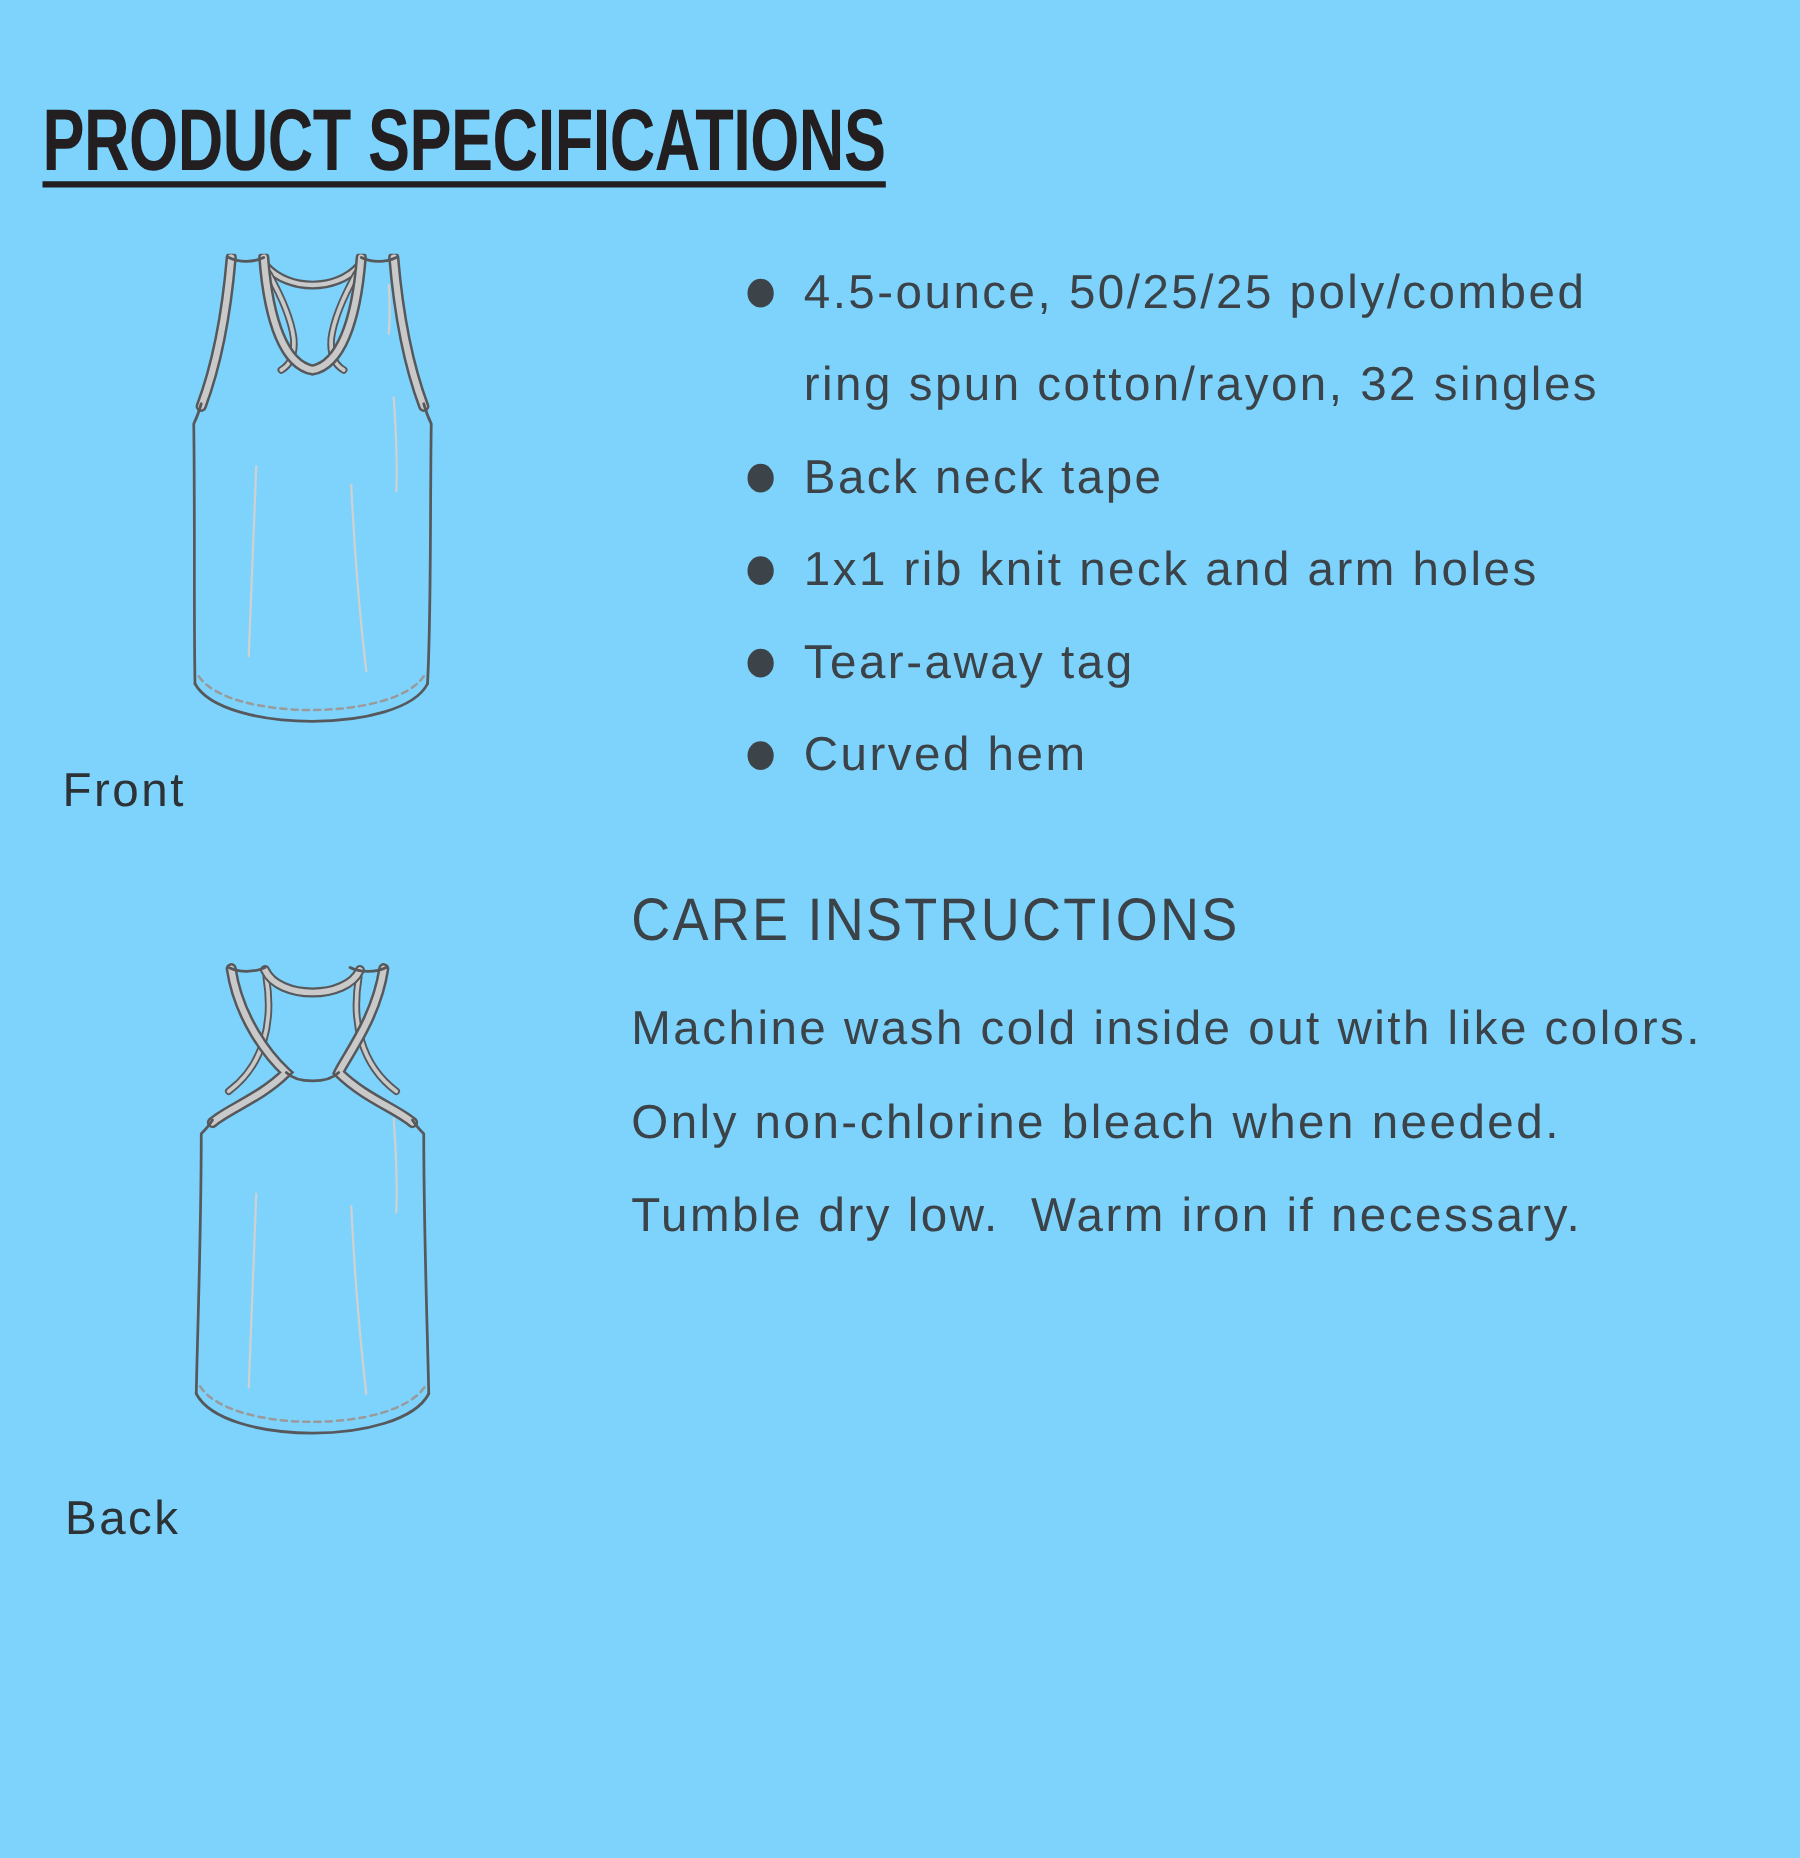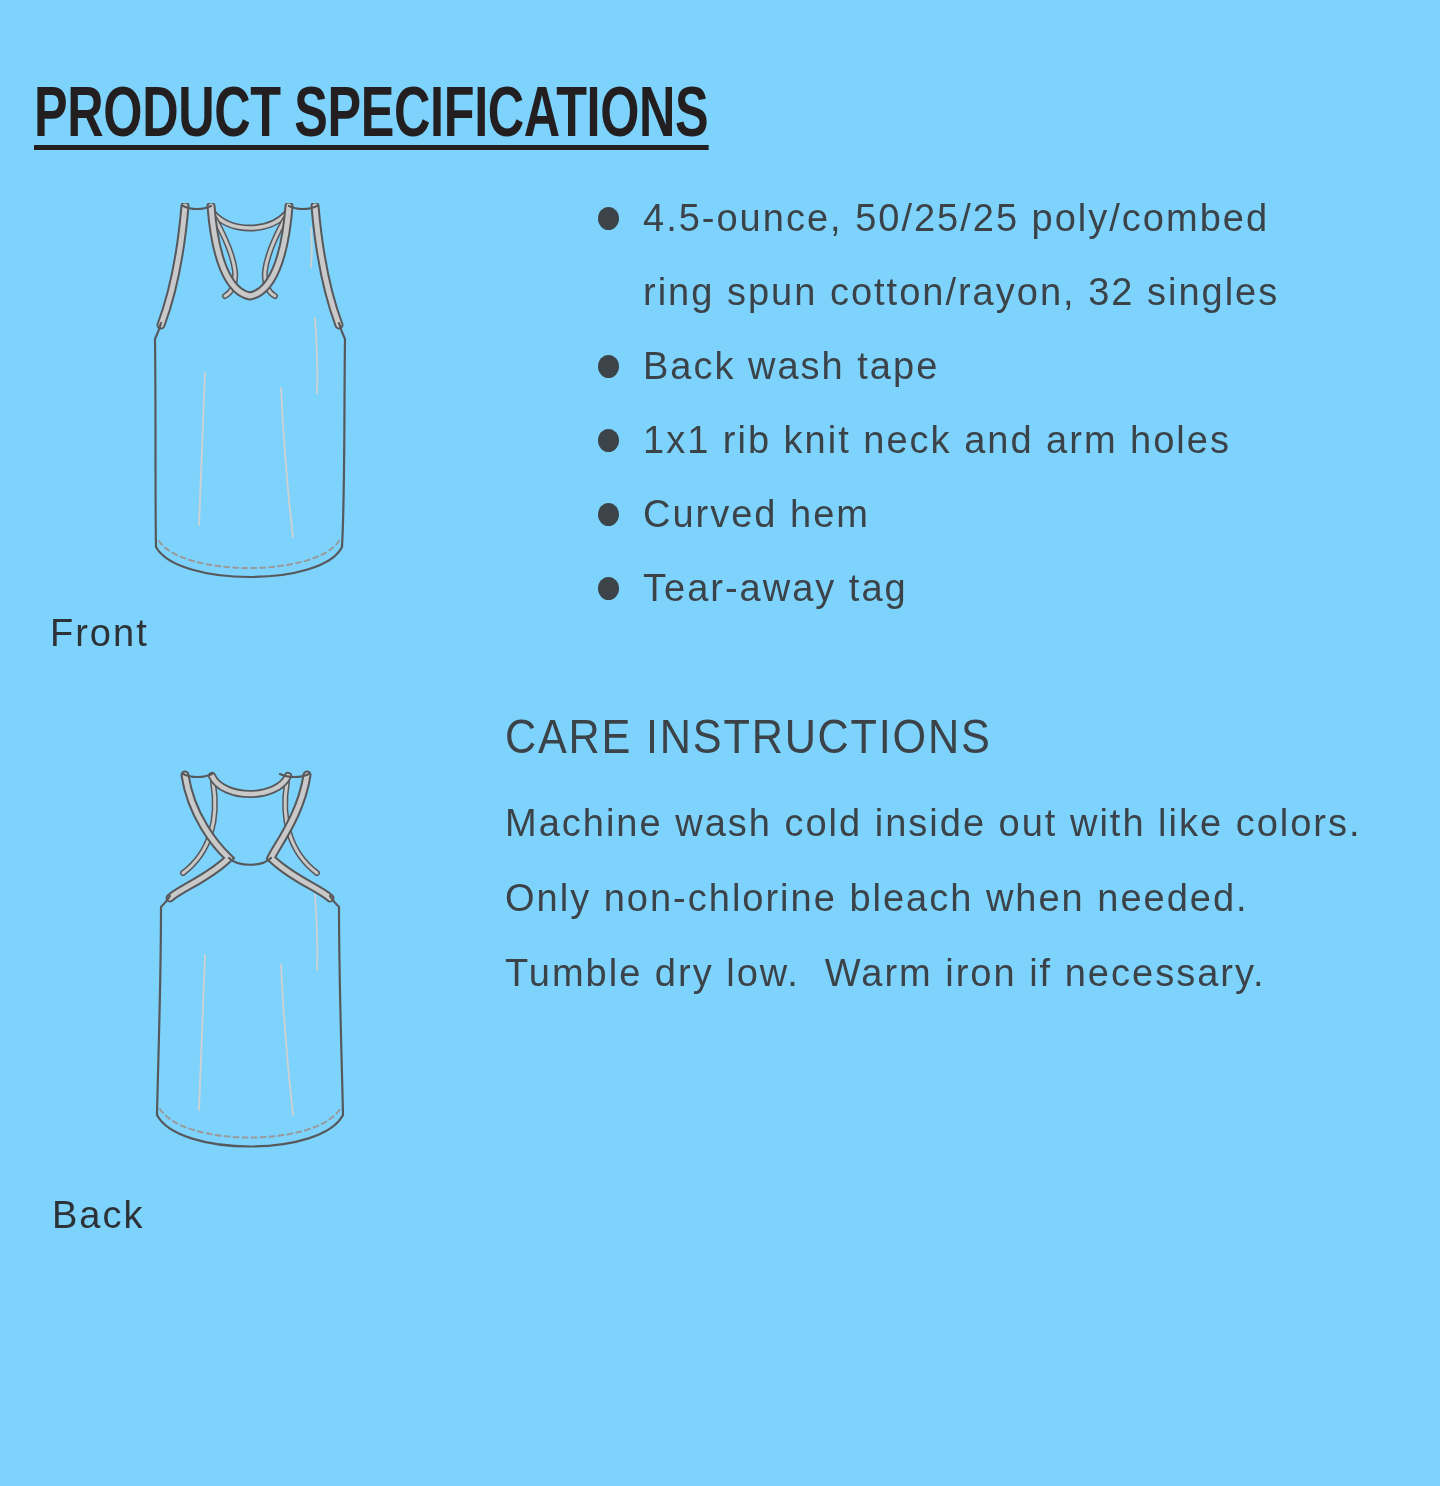--- a/index.html
+++ b/index.html
@@ -24,21 +24,21 @@
   .front-label{left:50px;top:612px;}
   .back-label{left:52px;top:1194px;text-align:right;}
   
   .ol{fill:none;stroke:var(--garment-outline);stroke-width:2.2;stroke-linecap:round;}
   .bd{fill:none;stroke:var(--garment-outline);stroke-linecap:round;}
   .bl{fill:none;stroke:var(--garment-shade);stroke-linecap:round;}
   .stitch{fill:none;stroke:var(--stitch);stroke-width:2;stroke-dasharray:5 4;stroke-linecap:round;}
   .drape{fill:none;stroke:var(--garment-faint);stroke-width:1.8;stroke-linecap:round;}
   
   .spec-list{
-    position:absolute;left:598px;top:181px;width:705px;margin:0;padding:0;list-style:none;
+    position:absolute;left:598px;top:197px;width:705px;margin:0;padding:0;list-style:none;
   }
   .spec-item{
     position:relative;padding-left:45px;font-size:38px;line-height:74px;
     letter-spacing:2px;color:var(--body-text);
   }
   .dot{
     position:absolute;left:0;top:26px;width:21px;height:23px;border-radius:50%;
     background:var(--bullet-dot);
   }
   
@@ -126,33 +126,33 @@
   </div>
   <div class="view-label back-label">Back</div>
 
   <ul class="spec-list">
     <li class="spec-item">
       <span class="dot"></span>
       <span>4.5-ounce, 50/25/25 poly/combed ring spun cotton/rayon, 32 singles</span>
     </li>
     <li class="spec-item">
       <span class="dot"></span>
-      <span>Back wash tape</span>
+      <span>Back neck tape</span>
     </li>
     <li class="spec-item">
       <span class="dot"></span>
       <span>1x1 rib knit neck and arm holes</span>
     </li>
     <li class="spec-item">
       <span class="dot"></span>
-      <span>Curved hem</span>
+      <span>Tear-away tag</span>
     </li>
     <li class="spec-item">
       <span class="dot"></span>
-      <span>Tear-away tag</span>
+      <span>Curved hem</span>
     </li>
   </ul>
 
   <div class="care">
     <h2 class="care-heading">CARE INSTRUCTIONS</h2>
     <div class="care-lines">
       <p class="care-line">Machine wash cold inside out with like colors.</p>
       <p class="care-line">Only non-chlorine bleach when needed.</p>
       <p class="care-line">Tumble dry low.  Warm iron if necessary.</p>
     </div>

